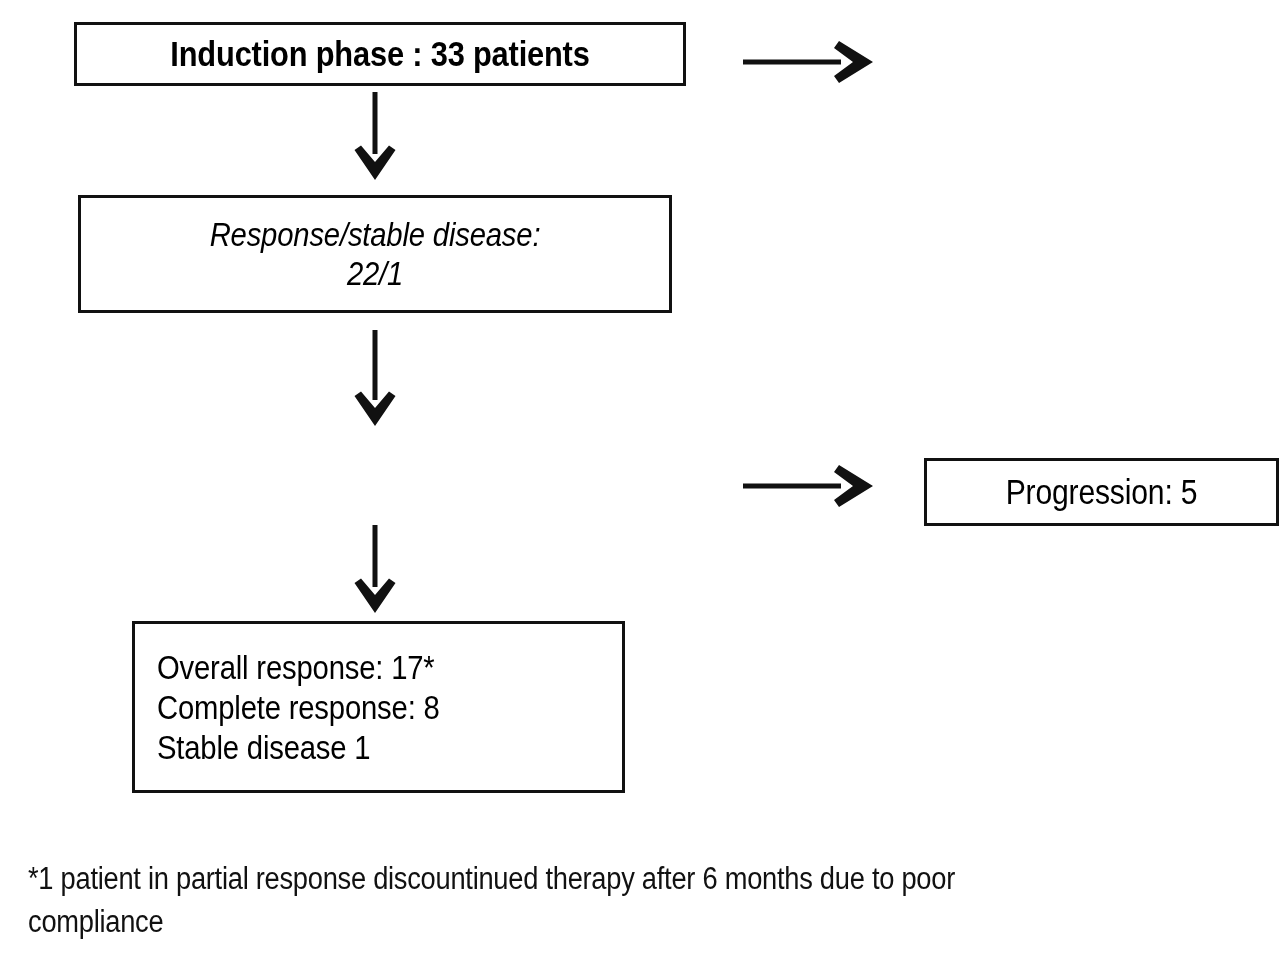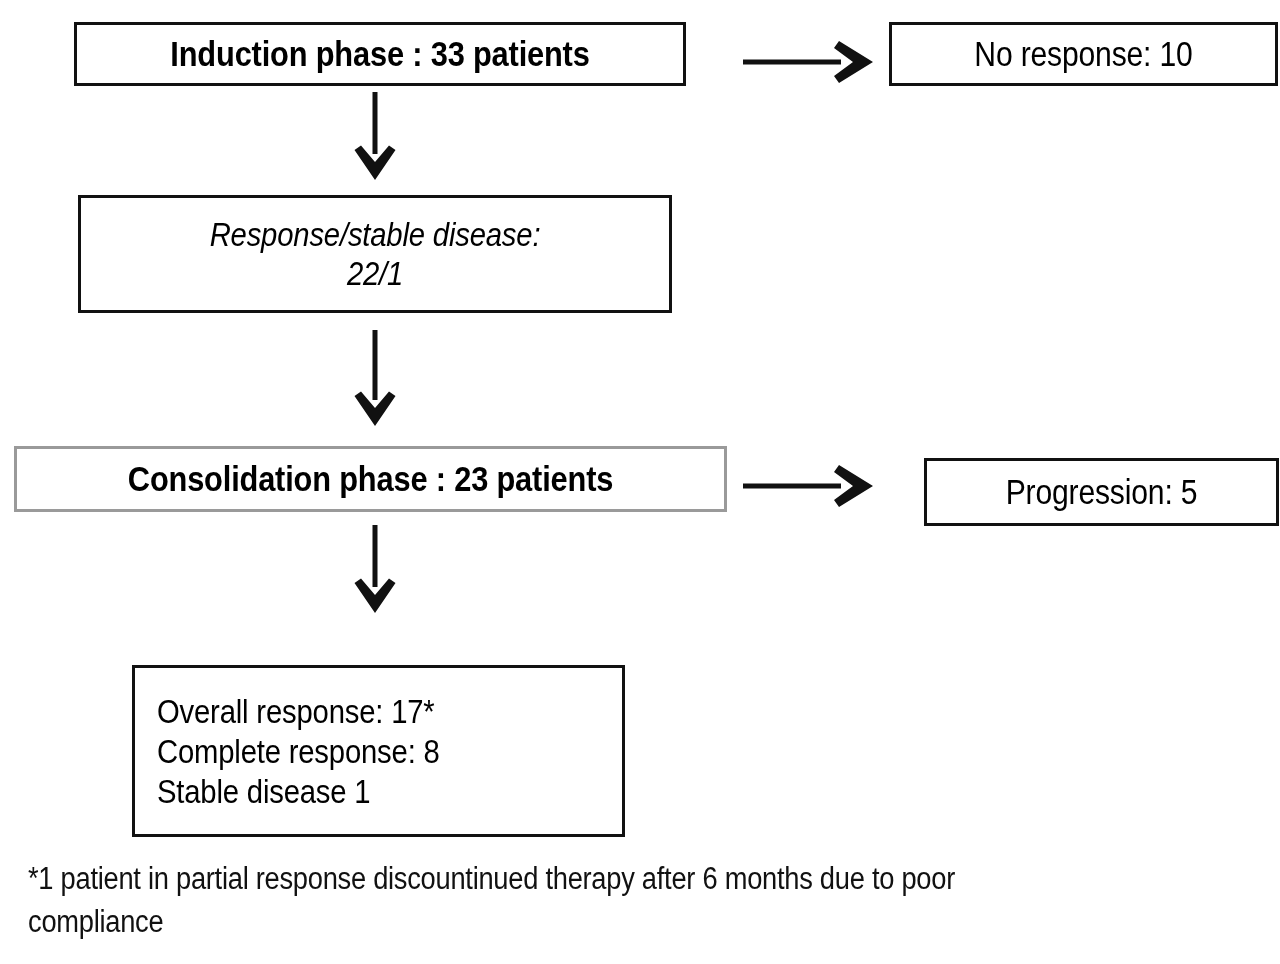--- a/index.html
+++ b/index.html
@@ -49,21 +49,20 @@
     font-weight: 700;
     font-stretch: condensed;
     transform: scaleX(0.88);
   }
   .node.regular .txt {
     font-weight: 400;
     transform: scaleX(0.86);
   }
   .node.left-align {
     justify-content: flex-end;
-    margin-top: 44px;
   }
   .node.left-align .txt {
     text-align: left;
     transform-origin: left center;
   }
   .node.bold .txt, .node.regular .txt {
     transform-origin: center center;
   }
   .node.left-align.regular .txt {
     transform-origin: left center;
@@ -116,32 +115,26 @@
 </style>
 </head>
 <body>
 
 <div id="canvas">
 
   <div class="node bold" id="node-induction">
     <span class="txt">Induction phase : 33 patients</span>
   </div>
 
-  <div class="node regular" id="node-noresponse">
-    <span class="txt">No response: 10</span>
-  </div>
 
   <div class="node regular" id="node-response">
     <span class="txt">Response/stable disease:
 22/1</span>
   </div>
 
-  <div class="node bold gray-border" id="node-consolidation">
-    <span class="txt">Consolidation phase : 23 patients</span>
-  </div>
 
   <div class="node regular" id="node-progression">
     <span class="txt">Progression: 5</span>
   </div>
 
   <div class="node regular left-align" id="node-outcomes">
     <span class="txt">Overall response: 17*
 Complete response: 8
 Stable disease 1</span>
   </div>

